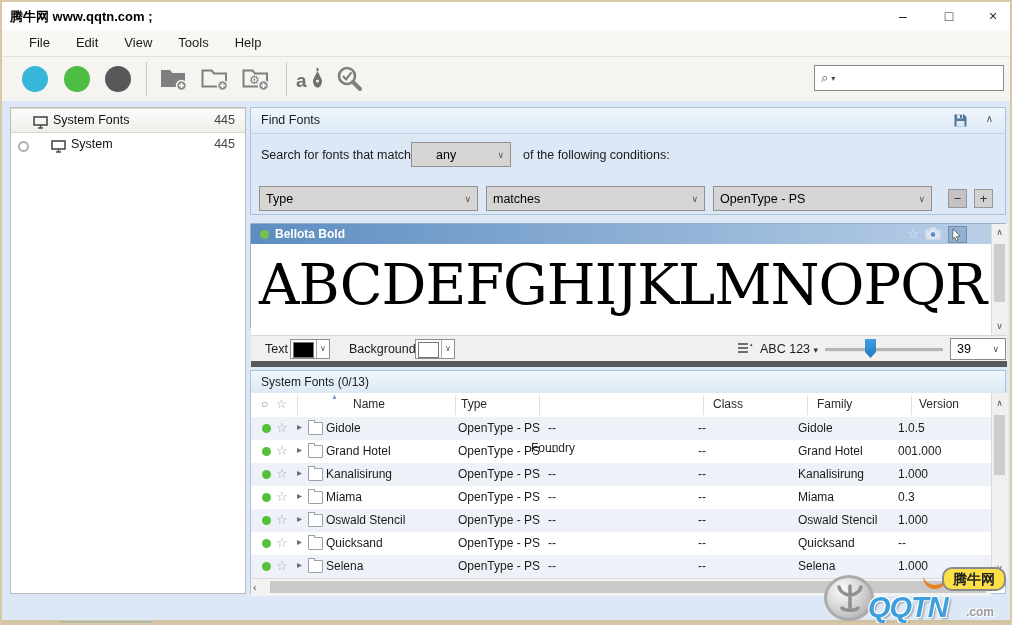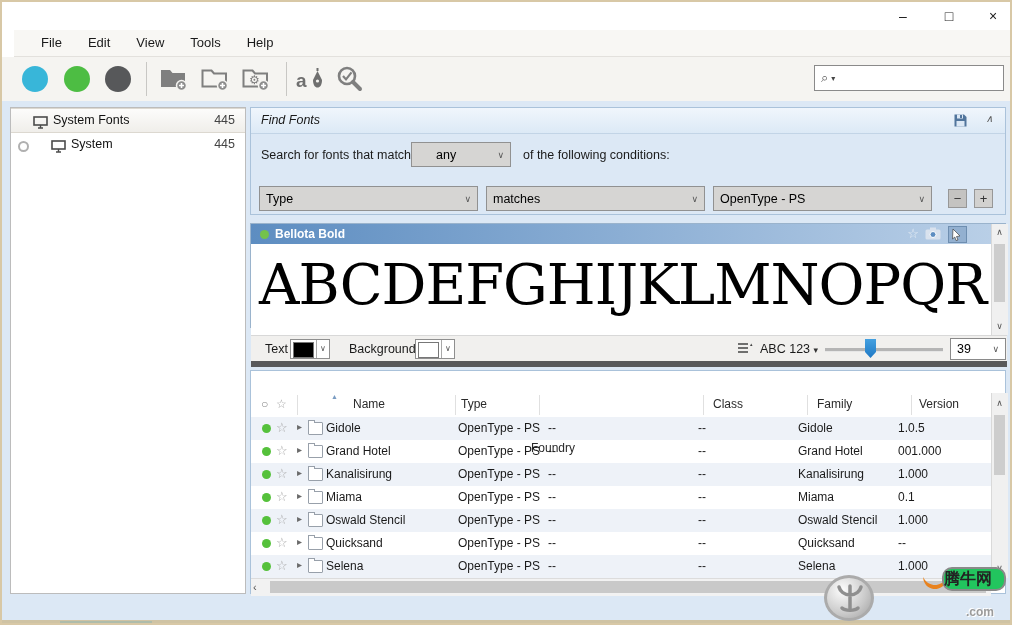--- a/index.html
+++ b/index.html
@@ -8,21 +8,21 @@
     border:2px solid #d8c8a6;}
   .abs{position:absolute;}
   .nosel{user-select:none;}
 
   
   .titlebar{left:0;top:0;right:0;height:28px;background:#fff;}
   .win-title{left:8px;top:6px;font-size:13px;font-weight:bold;color:#000;}
   .winbtn{top:4px;width:26px;height:20px;text-align:center;font-size:14px;color:#222;line-height:20px;cursor:default;}
 
   
-  .menubar{left:0;top:28px;right:0;height:27px;background:#f8f7f4;border-bottom:1px solid #e3e1dd;display:flex;align-items:center;padding-left:14px;box-sizing:border-box;margin-left:12px;}
+  .menubar{left:0;top:28px;right:0;height:27px;background:#f8f7f4;border-bottom:1px solid #e3e1dd;display:flex;align-items:center;padding-left:14px;box-sizing:border-box;}
   .menu-item{padding:0 13px;font-size:13px;color:#1a1a1a;line-height:26px;}
 
   
   .toolbar{left:0;top:55px;right:0;height:44px;background:#f5f4f1;border-bottom:1px solid #cfcecb;}
   .circle{top:9px;width:26px;height:26px;border-radius:50%;}
   .tsep{top:5px;width:1px;height:34px;background:#c8c7c4;}
   .ticon{top:9px;}
   .searchbox{top:8px;right:6px;width:190px;height:26px;background:#fff;border:1px solid #8a8a8a;display:flex;align-items:center;padding-left:6px;box-sizing:border-box;}
   .searchbox input{border:none;outline:none;flex:1;font-size:12px;height:20px;background:transparent;}
   .sb-glyph{color:#555;font-size:13px;margin-right:3px;}
@@ -36,21 +36,21 @@
   
   .sidebar{left:8px;top:105px;width:236px;height:487px;background:#fff;border:1px solid #bcbcbc;box-sizing:border-box;}
   .side-item{position:relative;height:23px;font-size:12.5px;color:#111;line-height:23px;}
   .side-item.sel{background:linear-gradient(#fcfcfb,#f0eeea);border-top:1px solid #dcd8d0;border-bottom:1px solid #dcd8d0;}
   .side-count{position:absolute;right:10px;top:0;color:#444;}
   .mini-ico{position:absolute;top:4px;}
   .ring{position:absolute;left:7px;top:8px;width:7px;height:7px;border:2px solid #b0b0b0;border-radius:50%;}
 
   
   .panel{left:248px;width:756px;background:#dce8f5;border:1px solid #aac2da;box-sizing:border-box;}
-  .panel-hdr{left:0;top:0;right:0;height:25px;background:linear-gradient(#f0f6fc,#dce9f6);border-bottom:1px solid #c2d4e6;font-style:italic;}
+  .panel-hdr{left:0;top:0;right:0;height:25px;background:linear-gradient(#f0f6fc,#dce9f6);border-bottom:1px solid #c2d4e6;}
   .panel-title{left:10px;top:5px;font-size:12.5px;color:#1a1a1a;}
   .lbl{font-size:12.5px;color:#1a1a1a;text-align:right;}
   .combo{background:#d6d5d3;border:1px solid #919191;box-sizing:border-box;font-size:12.5px;color:#000;display:flex;align-items:center;padding:0 6px;justify-content:space-between;}
   .combo .chev{color:#555;font-size:9px;}
   .sqbtn{width:19px;height:19px;background:#d2d1cf;border:1px solid #979797;box-sizing:border-box;text-align:center;line-height:17px;font-size:13px;color:#333;}
 
   
   .prev-hdr{left:0;top:0;width:740px;height:20px;background:linear-gradient(90deg,#5d8dc1,#b9cfe7);}
   .prev-title{left:24px;top:3px;color:#fff;font-weight:bold;font-size:12px;}
   .greendot{left:9px;top:6px;width:9px;height:9px;border-radius:50%;background:#74c24c;}
@@ -87,29 +87,30 @@
   
   .wm{right:2px;top:565px;width:184px;height:56px;}
   .wm-emblem{position:absolute;left:0;top:8px;width:50px;height:46px;border-radius:50%;
      background:radial-gradient(circle at 35% 30%,#fdfdfd,#c9c9c9 60%,#9f9f9f);border:3px solid #ababab;box-sizing:border-box;}
   .wm-emblem svg{position:absolute;left:5px;top:3px;}
   .wm-brand{position:absolute;left:44px;top:24px;font-size:29px;font-weight:bold;font-style:italic;color:#3f9fdd;letter-spacing:-1px;
      text-shadow:-1px -1px 0 #fff,1px -1px 0 #fff,-1px 1px 0 #fff,1px 1px 0 #fff,2px 2px 2px rgba(0,0,0,.35);}
   .wm-tld{position:absolute;left:142px;top:38px;font-size:12px;font-weight:bold;color:#9b9b9b;
      text-shadow:-1px -1px 0 #fff,1px 1px 0 #fff;}
   .wm-horn{position:absolute;left:96px;top:8px;}
-  .wm-bubble{position:absolute;left:118px;top:0;width:60px;height:20px;background:#22c55e;border:2px solid #8a8a8a;border-radius:10px;
-     font-size:16px;font-weight:bold;color:#222;line-height:20px;}
+  .wm-bubble{position:absolute;left:118px;top:0;width:60px;height:20px;background:#fde047;border:2px solid #8a8a8a;border-radius:10px;
+     font-size:14px;font-weight:bold;color:#222;text-align:center;line-height:20px;}
 </style>
 </head>
 <body>
 
 <div id="screen">
 
   <div class="abs titlebar">
+    <span class="abs win-title nosel">腾牛网 www.qqtn.com ;</span>
     <span class="abs winbtn" style="right:94px;">–</span>
     <span class="abs winbtn" style="right:48px;">□</span>
     <span class="abs winbtn" style="right:4px;">×</span>
   </div>
 
   <div class="abs menubar">
     <span class="menu-item">File</span>
     <span class="menu-item">Edit</span>
     <span class="menu-item">View</span>
     <span class="menu-item">Tools</span>
@@ -282,20 +283,23 @@
       <span class="slider-thumb" style="left:614px;"></span>
       <div class="abs" style="left:699px;top:2px;width:56px;height:22px;background:#fff;border:1px solid #8a8a8a;box-sizing:border-box;display:flex;align-items:center;justify-content:space-between;padding:0 6px;font-size:12.5px;">
         <span>39</span>
         <span style="font-size:9px;color:#555;">∨</span>
       </div>
     </div>
     <div class="abs darkstrip"></div>
   </div>
 
   <div class="abs panel" style="top:368px;height:224px;background:#fff;">
+    <div class="abs panel-hdr" style="height:22px;">
+      <span class="abs panel-title" style="top:4px;font-size:12px;">System Fonts (0/13)</span>
+    </div>
     <div class="abs thead">
       <span class="th" style="left:10px;color:#888;">○</span>
       <span class="th" style="left:25px;color:#a8a8a8;">☆</span>
       <span class="th" style="left:54px;margin-left:48px;">Name</span>
       <span class="th" style="left:80px;top:0;font-size:7px;color:#7a9cc2;">▲</span>
       <span class="th" style="left:210px;">Type</span>
       <span class="th" style="left:280px;margin-top:44px;">Foundry</span>
       <span class="th" style="left:462px;">Class</span>
       <span class="th" style="left:566px;">Family</span>
       <span class="th" style="left:668px;">Version</span>
@@ -346,21 +350,21 @@
         <div class="trow">
           <span class="dot"></span>
           <span class="star">☆</span>
           <span class="caret">▸</span>
           <span class="ficon"></span>
           <span class="cell" style="left:75px;">Miama</span>
           <span class="cell" style="left:207px;">OpenType - PS</span>
           <span class="cell" style="left:297px;">--</span>
           <span class="cell" style="left:447px;">--</span>
           <span class="cell" style="left:547px;">Miama</span>
-          <span class="cell" style="left:647px;">0.1</span>
+          <span class="cell" style="left:647px;">0.3</span>
         </div>
         <div class="trow tint">
           <span class="dot"></span>
           <span class="star">☆</span>
           <span class="caret">▸</span>
           <span class="ficon"></span>
           <span class="cell" style="left:75px;">Oswald Stencil</span>
           <span class="cell" style="left:207px;">OpenType - PS</span>
           <span class="cell" style="left:297px;">--</span>
           <span class="cell" style="left:447px;">--</span>
@@ -410,17 +414,18 @@
     <span class="wm-emblem">
       <svg width="36" height="36" viewBox="0 0 36 36">
           <path d="M18 5 v22 M18 14 C12 14 8 10 7 6 M18 14 C24 14 28 10 29 6 M10 27 c3 3 13 3 16 0" fill="none" stroke="#8f8f8f" stroke-width="3.5" stroke-linecap="round"></path>
         </svg>
     </span>
     <span class="wm-horn">
       <svg width="30" height="16" viewBox="0 0 30 16">
           <path d="M3 2 C4 12 11 14 15 14 C19 14 26 12 27 2 C24 8 19 10 15 10 C11 10 6 8 3 2 Z" fill="#e8821e"></path>
         </svg>
     </span>
+    <span class="wm-brand">QQTN</span>
     <span class="wm-tld">.com</span>
     <span class="wm-bubble">腾牛网</span>
   </div>
 
 </div>
 
 </body></html>

